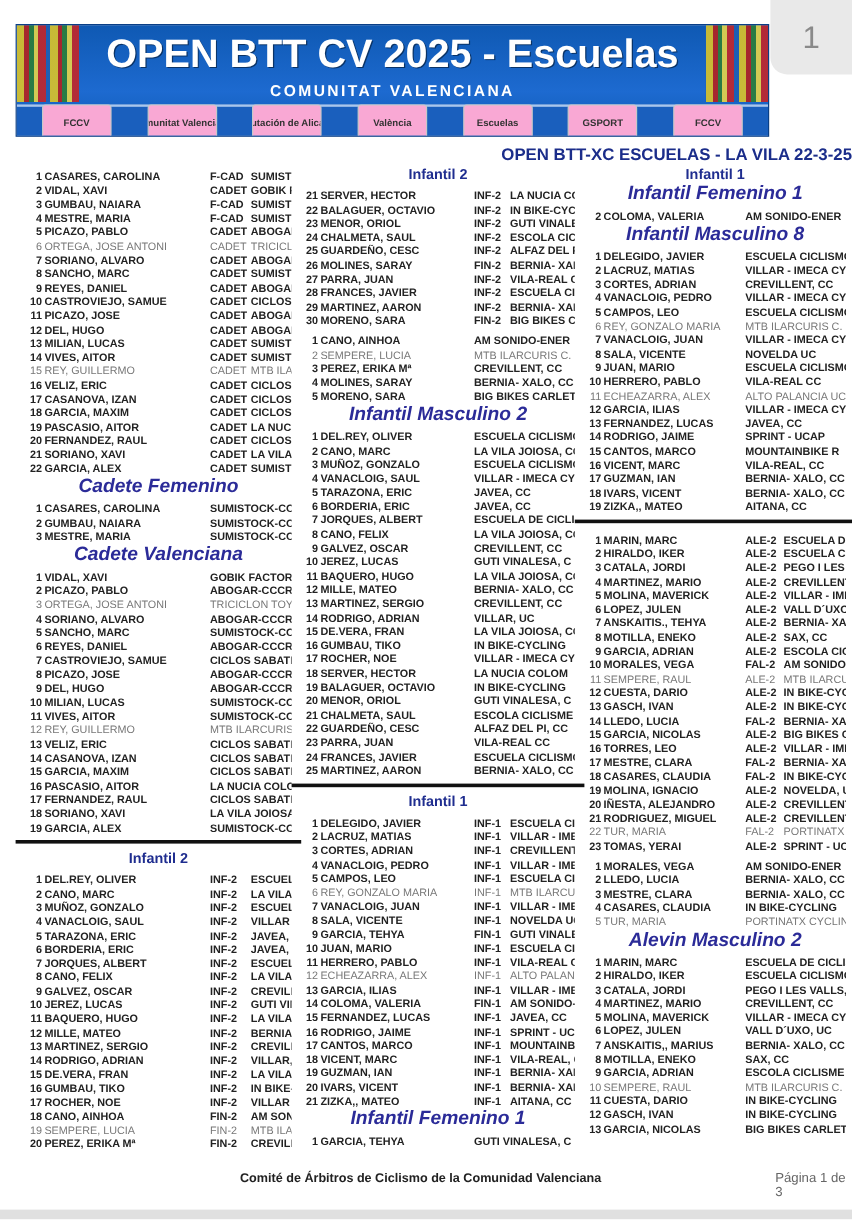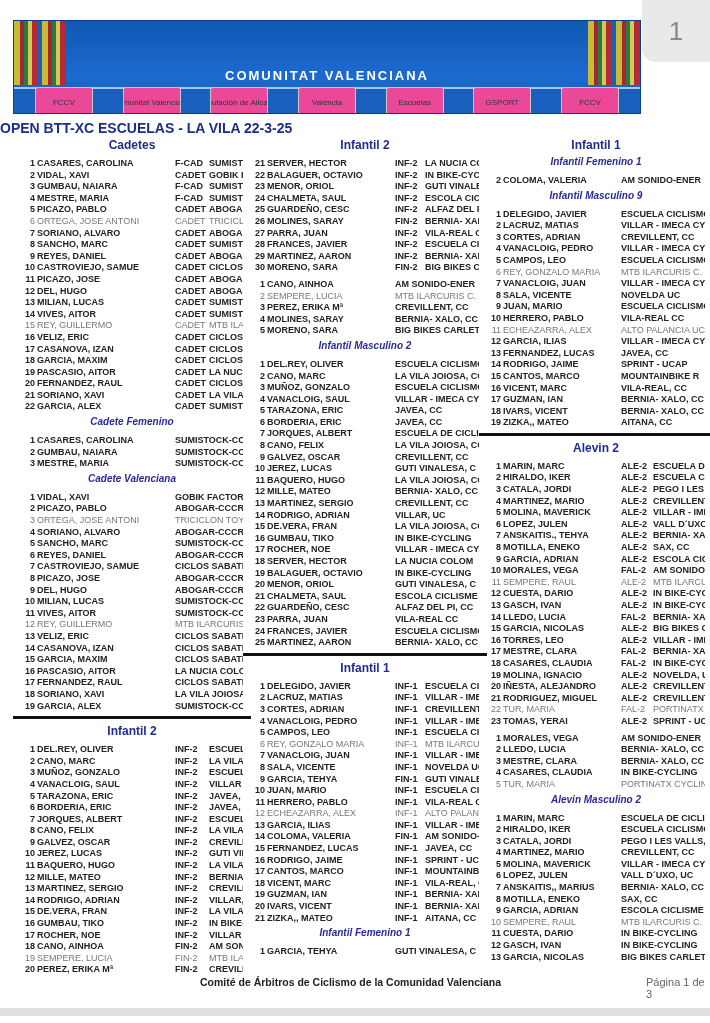--- a/index.html
+++ b/index.html
@@ -32,37 +32,37 @@
   .banner .subtitle {
     position: absolute; left: 0; right: 0; top: 47px; text-align: center;
     color: #ffffff; font-weight: bold; font-size: 13px; letter-spacing: 2px;
   }
   .banner .sponsor-strip {
     position: absolute; left: 0; right: 0; top: 66px; height: 28px;
     border-top: 2px solid #a9c6ec; background: #1a5fbd;
     display: flex; justify-content: space-around; align-items: center; padding: 0 6px;
   }
   .sponsor {
-    width: 58px; height: 31px; background: #ec4899; border-radius: 3px;
-    font-size: 8px; font-weight: normal; color: #333; display: flex; align-items: center; justify-content: center;
+    width: 58px; height: 31px; background: #f9a8d4; border-radius: 3px;
+    font-size: 8px; font-weight: bold; color: #333; display: flex; align-items: center; justify-content: center;
     border: 1px solid #c8c8c8; overflow: hidden; white-space: nowrap;
   }
   .doc-title {
-    position: absolute; left: 0; width: 710px; top: 120px; text-align: left;
+    position: absolute; left: 0; width: 710px; top: 120px; text-align: right;
     color: #1b2d8a; font-weight: bold; font-size: 14px;
   }
   .col { position: absolute; top: 137px; }
   .col-a { left: 21px; width: 222px; }
   .col-b { left: 251px; width: 228px; }
   .col-c { left: 487px; width: 218px; }
   .sec-head {
     text-align: center; color: #1f2d8f; font-weight: bold; font-size: 12px; height: 16px; line-height: 16px;
   }
   .sec-sub {
-    text-align: center; color: #2b2b98; font-weight: bold; font-style: italic; font-size: 10px; height: 17px; line-height: 17px;
+    text-align: center; color: #2b2b98; font-weight: bold; font-style: italic; font-size: 16px; height: 17px; line-height: 17px;
   }
   .row {
     display: flex; font-size: 9px; font-weight: bold; color: #222; height: 11.6px; line-height: 11.6px; white-space: nowrap;
   }
   .row.dim { color: #777; font-weight: normal; }
   .row .pos { width: 16px; text-align: right; padding-right: 2px; }
   .row .name { width: 138px; overflow: hidden; }
   .row .cat { width: 34px; }
   .row .club { flex: 1; overflow: hidden; }
   .col-b .row .name { width: 128px; }
@@ -82,36 +82,36 @@
   }
 </style>
 </head>
 <body>
 
 <div class="page-badge">1</div>
 
 <div class="banner">
   <div class="deco-left"></div>
   <div class="deco-right"></div>
+  <div class="title">OPEN BTT CV 2025 - Escuelas</div>
   <div class="subtitle">COMUNITAT VALENCIANA</div>
   <div class="sponsor-strip">
     <div class="sponsor">FCCV</div>
     <div class="sponsor">Comunitat Valenciana</div>
     <div class="sponsor">Diputación de Alicante</div>
     <div class="sponsor">València</div>
     <div class="sponsor">Escuelas</div>
     <div class="sponsor">GSPORT</div>
     <div class="sponsor">FCCV</div>
   </div>
 </div>
 
 <div class="doc-title">OPEN BTT-XC ESCUELAS - LA VILA 22-3-25</div>
 
 <div class="col col-a">
-    <div class="sec-head">Cadetes</div>
     <div class="gap"></div>
     <div class="row">
       <span class="pos">1</span>
       <span class="name">CASARES, CAROLINA</span>
       <span class="cat">F-CAD</span>
       <span class="club">SUMISTOCK-COST</span>
     </div>
     <div class="row">
       <span class="pos">2</span>
       <span class="name">VIDAL, XAVI</span>
@@ -831,21 +831,21 @@
   </div>
 <div class="col col-c">
     <div class="sec-head">Infantil 1</div>
     <div class="sec-sub">Infantil Femenino 1</div>
     <div class="gap"></div>
     <div class="row">
       <span class="pos">2</span>
       <span class="name">COLOMA, VALERIA</span>
       <span class="club">AM SONIDO-ENER</span>
     </div>
-    <div class="sec-sub">Infantil Masculino 9</div>
+    <div class="sec-sub">Infantil Masculino 8</div>
     <div class="gap"></div>
     <div class="row">
       <span class="pos">1</span>
       <span class="name">DELEGIDO, JAVIER</span>
       <span class="club">ESCUELA CICLISMO</span>
     </div>
     <div class="row">
       <span class="pos">2</span>
       <span class="name">LACRUZ, MATIAS</span>
       <span class="club">VILLAR - IMECA CY</span>
@@ -929,21 +929,20 @@
       <span class="pos">18</span>
       <span class="name">IVARS, VICENT</span>
       <span class="club">BERNIA- XALO, CC</span>
     </div>
     <div class="row">
       <span class="pos">19</span>
       <span class="name">ZIZKA,, MATEO</span>
       <span class="club">AITANA, CC</span>
     </div>
     <div class="rule"></div>
-    <div class="sec-head">Alevin 2</div>
     <div class="gap"></div>
     <div class="row">
       <span class="pos">1</span>
       <span class="name">MARIN, MARC</span>
       <span class="cat">ALE-2</span>
       <span class="club">ESCUELA DE CICLIS</span>
     </div>
     <div class="row">
       <span class="pos">2</span>
       <span class="name">HIRALDO, IKER</span>

